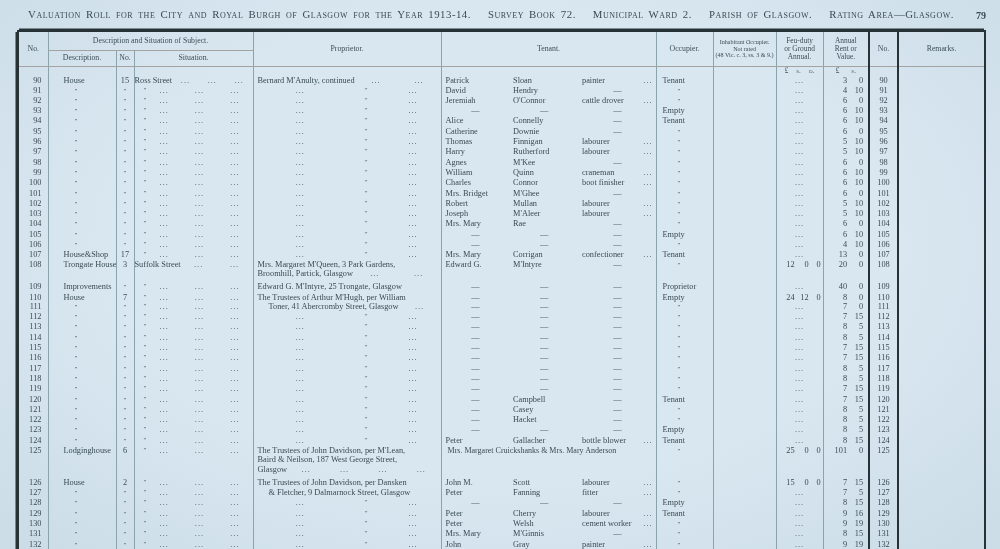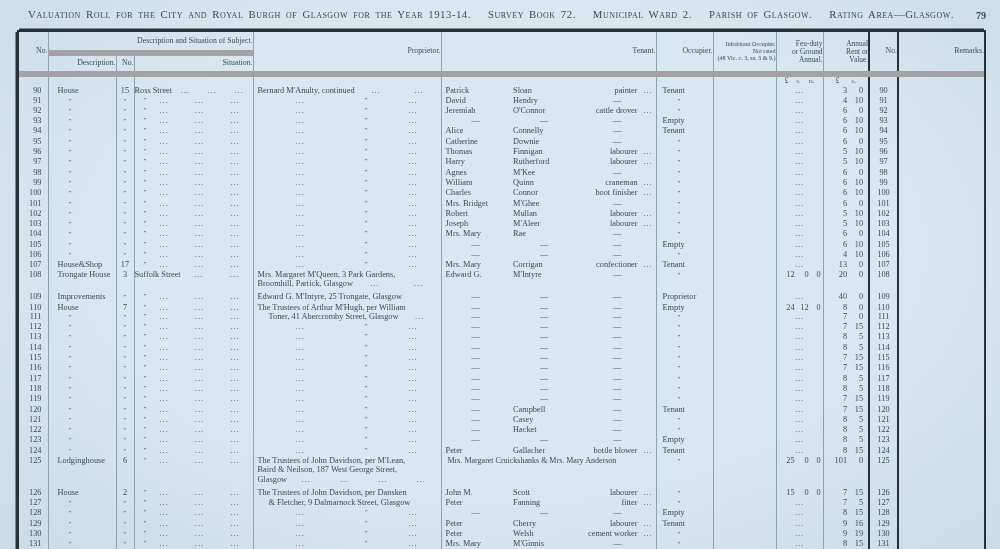--- a/index.html
+++ b/index.html
@@ -12,54 +12,54 @@
   
   .titlebar{position:absolute;top:8px;left:42px;right:60px;display:flex;justify-content:center;gap:17px;
     font-variant:small-caps;font-size:10.8px;letter-spacing:.5px;word-spacing:2px;white-space:nowrap;color:#394b53;}
   .pagenum{position:absolute;top:10px;right:14px;font-size:10px;color:#394b53;font-weight:bold;}
   
   .tbl{position:absolute;left:17px;top:30px;width:969px;box-sizing:border-box;
     border:2.5px solid #273237;
     box-shadow:0 -3.5px 0 -2px #273237, 0 3.5px 0 -2px #273237, -3.5px 0 0 -2px #273237;}
   table{width:100%;border-collapse:collapse;table-layout:fixed;}
   th,td{padding:0;margin:0;font-weight:normal;overflow:hidden;white-space:nowrap;vertical-align:top;}
-  thead th{border-bottom:6px solid #a3a3a3;font-size:7.8px;line-height:8.6px;text-align:right;vertical-align:middle;color:#3c4e56;}
+  thead th{border-bottom:1px solid #a3a3a3;font-size:7.8px;line-height:8.6px;text-align:center;vertical-align:middle;color:#3c4e56;}
   thead tr.r1 th{height:18px;}
   thead tr.r2 th{height:15px;}
   thead th.sm div{font-size:6.1px;line-height:6.8px;}
   thead th.md div{font-size:7.4px;line-height:8px;}
   .bl{border-left:1px solid #8aa3ad;}
   .bh{border-left:2px solid #273237;border-right:2px solid #273237;}
   
   tbody tr{height:9.3px;}
   tbody td{font-size:8.3px;line-height:9.3px;color:#3a4c54;}
   tr.units{height:9px;}
   tr.units td{font-size:7.2px;font-variant:small-caps;color:#41535b;}
   tr.units .u{display:flex;justify-content:space-evenly;}
   tr.spacer{height:4px;}
   .dit{display:inline-block;font-size:7px;color:#46585f;}
   td.c-no{text-align:right;padding-right:6px;}
-  td.c-desc{padding-left:9px;}
+  td.c-desc{padding-left:15px;}
   td.c-desc .dit{margin-left:11px;}
   td.c-dno{text-align:center;}
   .sit{display:flex;}
   .sit .t{padding-left:0;}
   .sit .t.dit{padding-left:9px;}
   .dg{flex:1;text-align:center;letter-spacing:1px;}
   .pl{display:flex;}
   .pl .t{padding-left:4px;}
   .pl.ind .t{padding-left:15px;}
   .pdit{display:flex;}
   .pdit .a{flex:1.7;text-align:center;letter-spacing:1px;}
   .pdit .b{flex:.7;text-align:center;font-size:7px;color:#46585f;}
   .pdit .c{flex:1;text-align:center;letter-spacing:1px;}
   td.c-tf,td.c-tl{padding-left:4px;}
   td.dash{text-align:center;padding-left:0;}
   .occd{display:flex;}
-  .occd .t{flex:1;text-align:right;padding-left:3px;font-family:Liberation Serif, serif;}
+  .occd .t{flex:1;text-align:left;padding-left:3px;font-family:Liberation Serif, serif;}
   .occd .d{width:15px;text-align:right;padding-right:3px;letter-spacing:1px;}
   td.c-oc{padding-left:6px;margin-left:27px;}
   td.c-oc .dit{margin-left:15px;}
   td.c-feu .fx{display:flex;}
   .f1{flex:1;text-align:right;}
   .f2{width:14px;text-align:right;}
   .f3{width:12px;text-align:right;padding-right:2px;}
   td.c-feu .fd{text-align:center;letter-spacing:1px;}
   td.c-val .vx{display:flex;}
   .v1{flex:1;text-align:right;}

